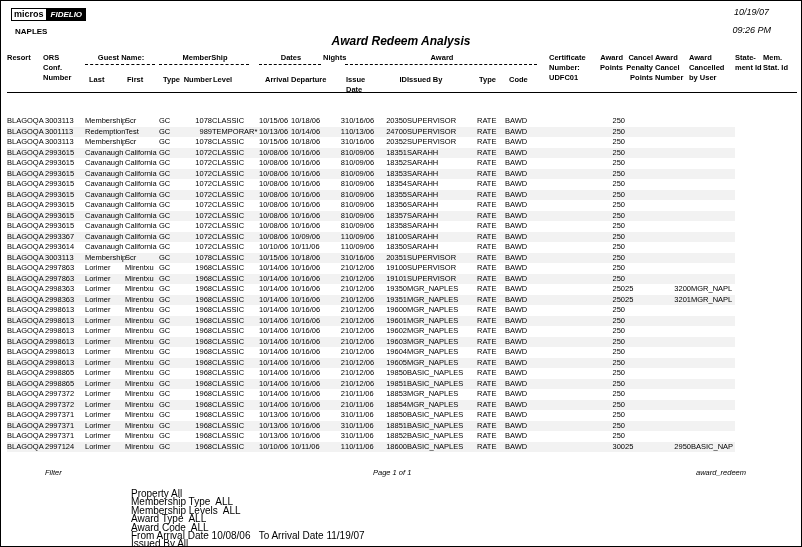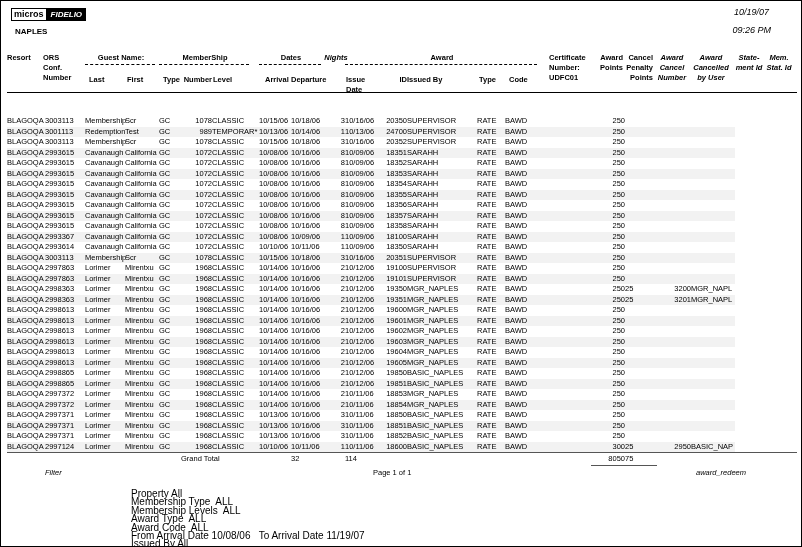--- a/index.html
+++ b/index.html
@@ -17,21 +17,21 @@
     font-size:8px;line-height:13px;padding:0 4px;}
   .property{position:absolute;top:26px;left:14px;font-weight:bold;font-size:8px;}
   .print-date{position:absolute;top:6px;right:32px;font-style:italic;font-size:9px;}
   .print-time{position:absolute;top:24px;right:30px;font-style:italic;font-size:9px;}
   .title{position:absolute;top:33px;left:0;right:0;text-align:center;
     font-weight:bold;font-style:italic;font-size:12px;}
   
   #col-headers{position:absolute;top:52px;left:0;width:802px;height:58px;}
   .hcell{position:absolute;white-space:pre-line;font-weight:bold;font-size:7.5px;line-height:10px;}
   .hcell.a-right{text-align:right;}
-  .hcell.a-center{text-align:center;font-style:italic;}
+  .hcell.a-center{text-align:left;}
   .hgroup{position:absolute;top:0;text-align:center;font-weight:bold;font-size:7.5px;line-height:10px;}
   .hdash{position:absolute;top:11px;border-top:1px dashed #000;height:0;}
   .hrule{position:absolute;top:91px;left:6px;width:790px;border-top:1px solid #000;height:0;}
   
   table.report{position:absolute;left:6px;top:115px;width:790px;
     border-collapse:collapse;table-layout:fixed;}
   table.report td{font-size:7.5px;line-height:10.5px;height:10.5px;padding:0;
     white-space:nowrap;overflow:visible;vertical-align:top;}
   tr.stripe td{background:#f2f2f2;}
   tr.stripe td.col-stmt, tr.stripe td.col-memstat{background:transparent;}
@@ -54,35 +54,36 @@
   .col-acnum{text-align:right;padding-right:3px;}
   .col-acuser{padding-left:2px;}
   tr.gt td{border-top:1px solid #555;height:12px;line-height:12px;}
   tr.gt td.u{border-bottom:1px solid #555;}
   .gt-label{padding-left:8px;}
   .gt-pad{padding-left:8px;}
   
   .filter-label{position:absolute;top:467px;left:44px;font-style:italic;font-size:7.5px;}
   .filter-lines{position:absolute;top:489px;left:130px;font-size:10px;line-height:8.4px;}
   .filter-line{white-space:pre;}
-  .page-number{position:absolute;top:467px;left:372px;font-size:7.5px;}
+  .page-number{position:absolute;top:467px;left:372px;font-size:7.5px;font-style:italic;}
   .report-id{position:absolute;top:467px;right:55px;font-size:7.5px;font-style:italic;}
 </style>
 </head>
 <body>
 
 <div class="page">
 
   <div class="logo">
     <span class="logo-micros">micros</span>
     <span class="logo-fidelio">FIDELIO</span>
   </div>
   <div class="property">NAPLES</div>
   <div class="print-date">10/19/07</div>
   <div class="print-time">09:26 PM</div>
+  <div class="title">Award Redeem Analysis</div>
 
   <div id="col-headers">
       <div class="hgroup" style="left: 84px; width: 72px;">Guest Name:</div>
       <div class="hdash" style="left: 84px; width: 70px;"></div>
       <div class="hgroup" style="left: 158px; width: 92px;">MemberShip</div>
       <div class="hdash" style="left: 158px; width: 90px;"></div>
       <div class="hgroup" style="left: 258px; width: 64px;">Dates</div>
       <div class="hdash" style="left: 258px; width: 62px;"></div>
       <div class="hgroup" style="left: 344px; width: 194px;">Award</div>
       <div class="hdash" style="left: 344px; width: 192px;"></div>
@@ -912,32 +913,20 @@
           <td class="col-atype">RATE</td>
           <td class="col-code">BAWD</td>
           <td class="col-cert"></td>
           <td class="col-apoints">300</td>
           <td class="col-cpoints">25</td>
           <td class="col-acnum">2950</td>
           <td class="col-acuser">BASIC_NAP</td>
           <td class="col-stmt"></td>
           <td class="col-memstat"></td>
         </tr>
-        <tr class="gt">
-          <td colspan="5"></td>
-          <td colspan="2" class="gt-label">Grand Total</td>
-          <td colspan="1"></td>
-          <td colspan="1" class="col-departure">32</td>
-          <td colspan="1"></td>
-          <td colspan="1" class="gt-pad">114</td>
-          <td colspan="5"></td>
-          <td colspan="1" class="col-apoints u">8050</td>
-          <td colspan="1" class="col-cpoints u">75</td>
-          <td colspan="4"></td>
-        </tr>
       </tbody>
   </table>
 
   <div class="filter-label">Filter</div>
   <div class="filter-lines" id="filter-lines">
       <div class="filter-line">Property All</div>
       <div class="filter-line">Membership Type  ALL</div>
       <div class="filter-line">Membership Levels  ALL</div>
       <div class="filter-line">Award Type  ALL</div>
       <div class="filter-line">Award Code  ALL</div>

